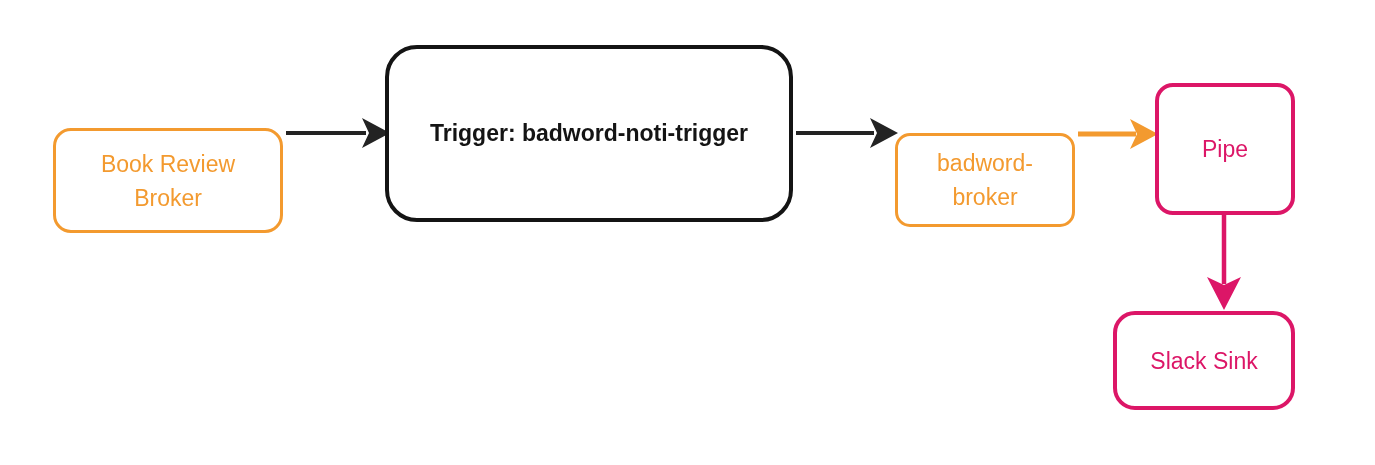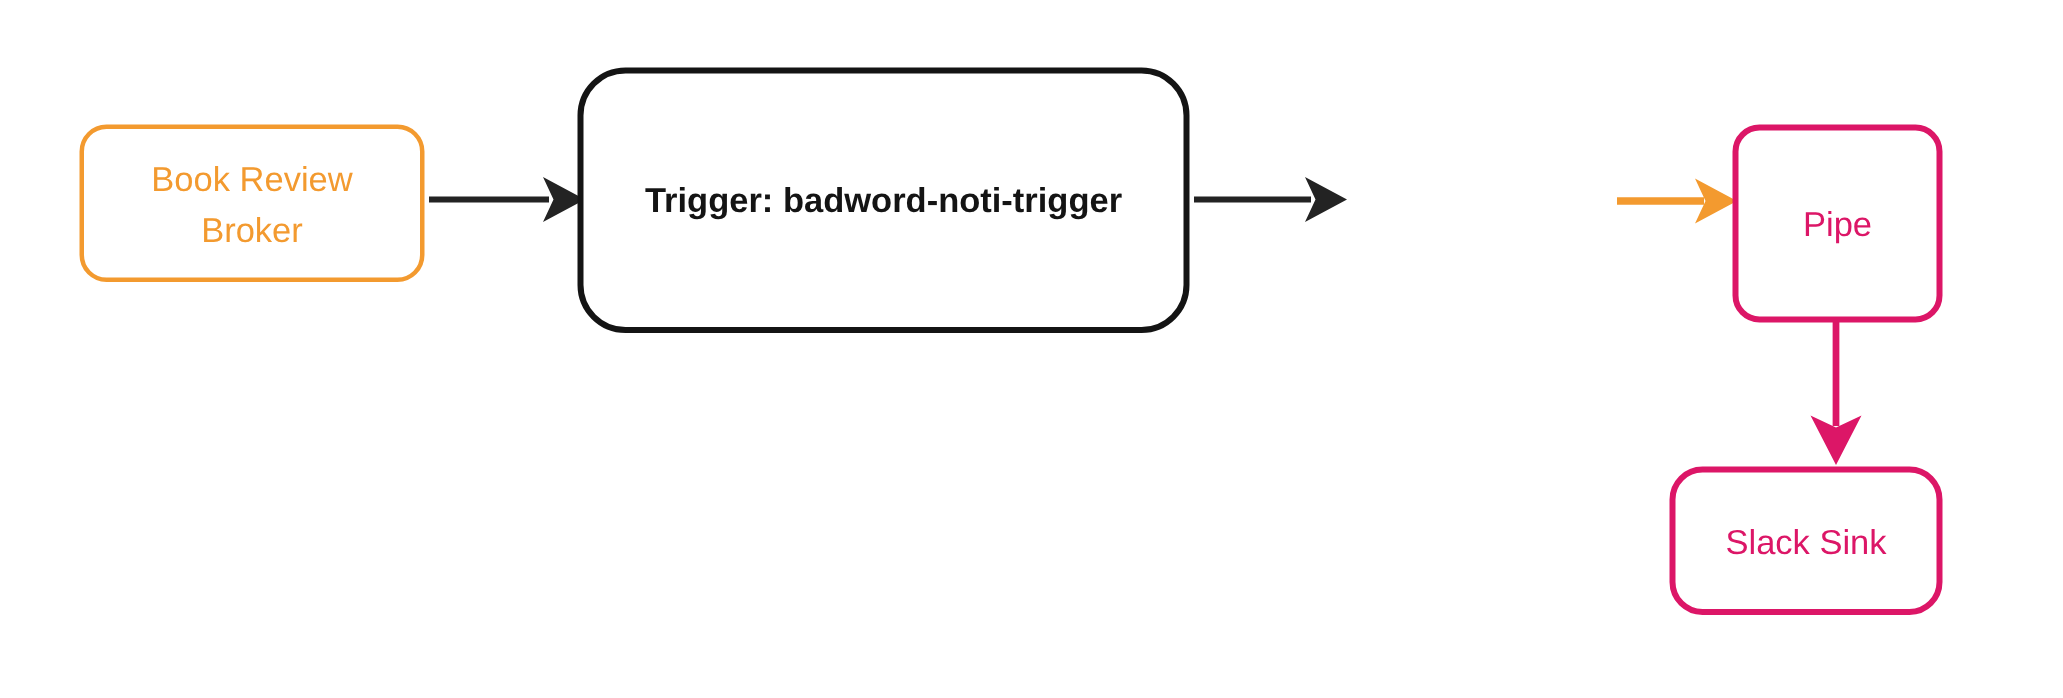--- a/index.html
+++ b/index.html
@@ -30,20 +30,21 @@
     align-items: center;
     justify-content: center;
     text-align: center;
     background: #ffffff;
     font-size: 23px;
     line-height: 34px;
   }
   .node.orange {
     border: 3px solid var(--orange);
     color: var(--orange);
+    margin-top: 45px;
   }
   .node.pink {
     border: 4px solid var(--pink);
     color: var(--pink);
   }
   .node.black {
     border: 4px solid var(--ink);
     color: var(--ink);
   }
   .b { font-weight: bold; margin-top: 25px; }
@@ -89,20 +90,24 @@
     <div>Book Review</div>
     <div>Broker</div>
   </div>
 
   <div id="node-trigger" class="node black">
     <div>
       <span class="b">Trigger: badword-noti-trigger</span>
     </div>
   </div>
 
+  <div id="node-bwb" class="node orange">
+    <div>badword-</div>
+    <div>broker</div>
+  </div>
 
   <div id="node-pipe" class="node pink">
     <div>Pipe</div>
   </div>
 
   <div id="node-slack" class="node pink">
     <div>Slack Sink</div>
   </div>
 
 </div>

